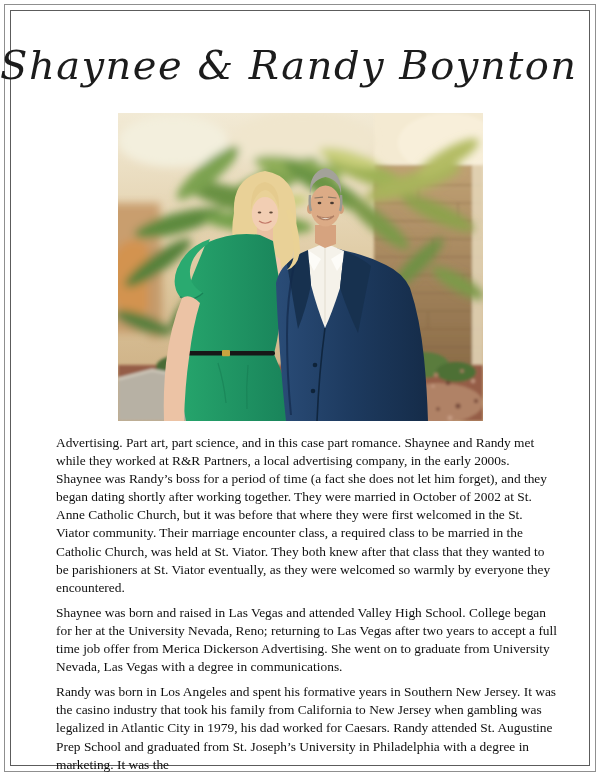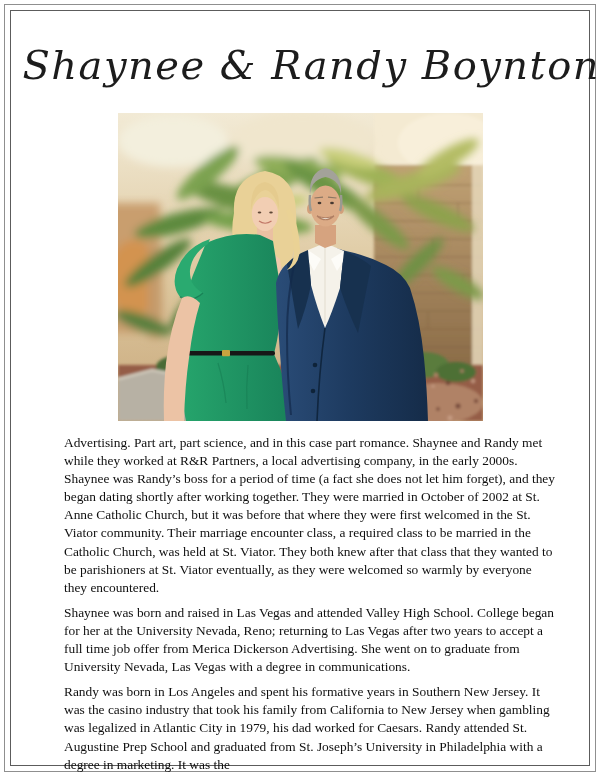--- a/index.html
+++ b/index.html
@@ -3,31 +3,31 @@
 <meta charset="utf-8">
 <style>
   html,body{margin:0;padding:0;}
   body{
     width:600px;height:776px;background:#ffffff;position:relative;overflow:hidden;
     font-family:"Liberation Serif", serif;
   }
   .frame-outer{position:absolute;inset:4px;border:1px solid #8f8f8f;pointer-events:none;}
   .frame-inner{position:absolute;inset:10px;border:1px solid #5c5c5c;pointer-events:none;}
   .title{
-    position:absolute;top:42px;left:0;width:100%;margin:0;text-align:right;
+    position:absolute;top:42px;left:0;width:100%;margin:0;text-align:left;
     font-family:"DejaVu Serif", cursive, serif;font-style:italic;font-weight:400;
     font-size:40px;letter-spacing:1.5px;color:#1c1c1c;white-space:nowrap;
   }
   .photo{position:absolute;left:118px;top:113px;width:365px;height:308px;}
   .photo svg{display:block;width:100%;height:100%;}
   .bodytext{
     position:absolute;left:56px;top:434px;width:502px;
     font-size:13.4px;line-height:18.1px;color:#0f0f0f;text-align:left;
   }
-  .bodytext p{margin:0 0 7px 8px;}
+  .bodytext p{margin:0 0 7px 0;}
 </style>
 </head>
 <body>
 
 <div class="frame-outer"></div>
 <div class="frame-inner"></div>
 
 <h1 class="title">Shaynee &amp; Randy Boynton</h1>
 
 <div class="photo">

